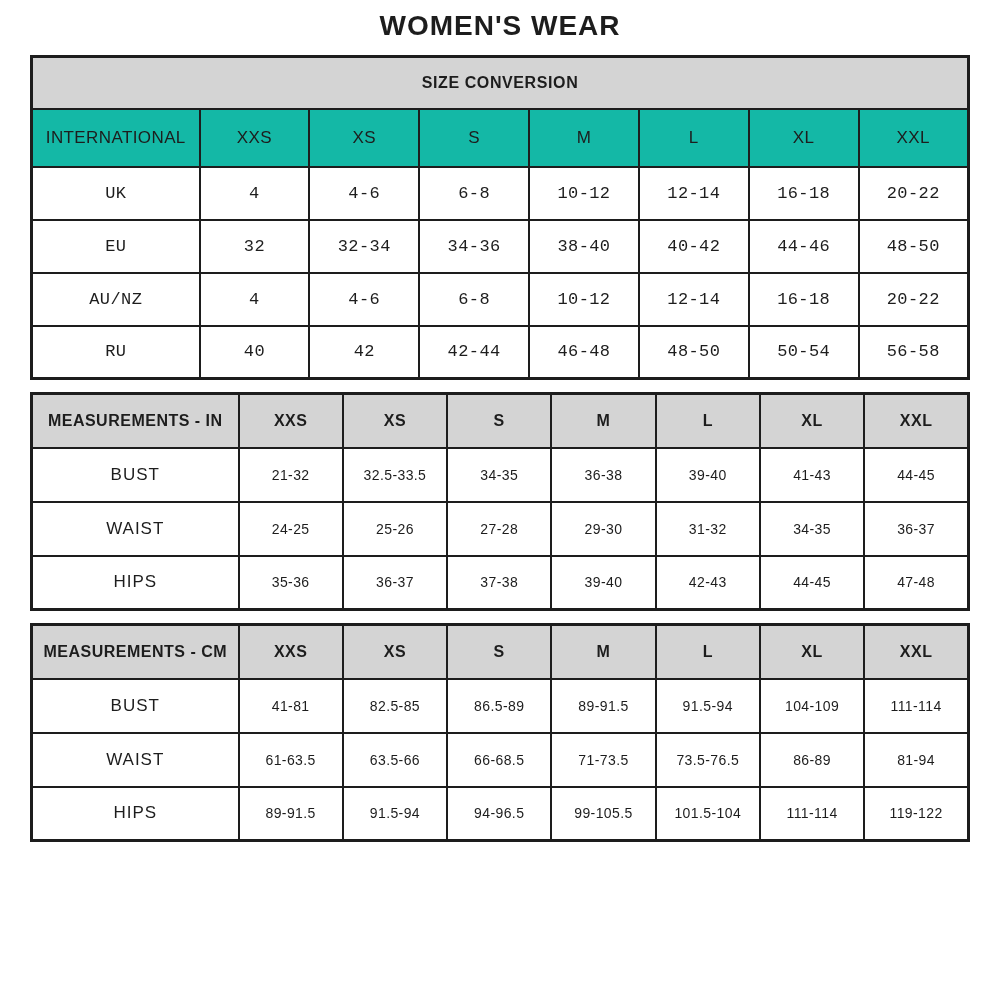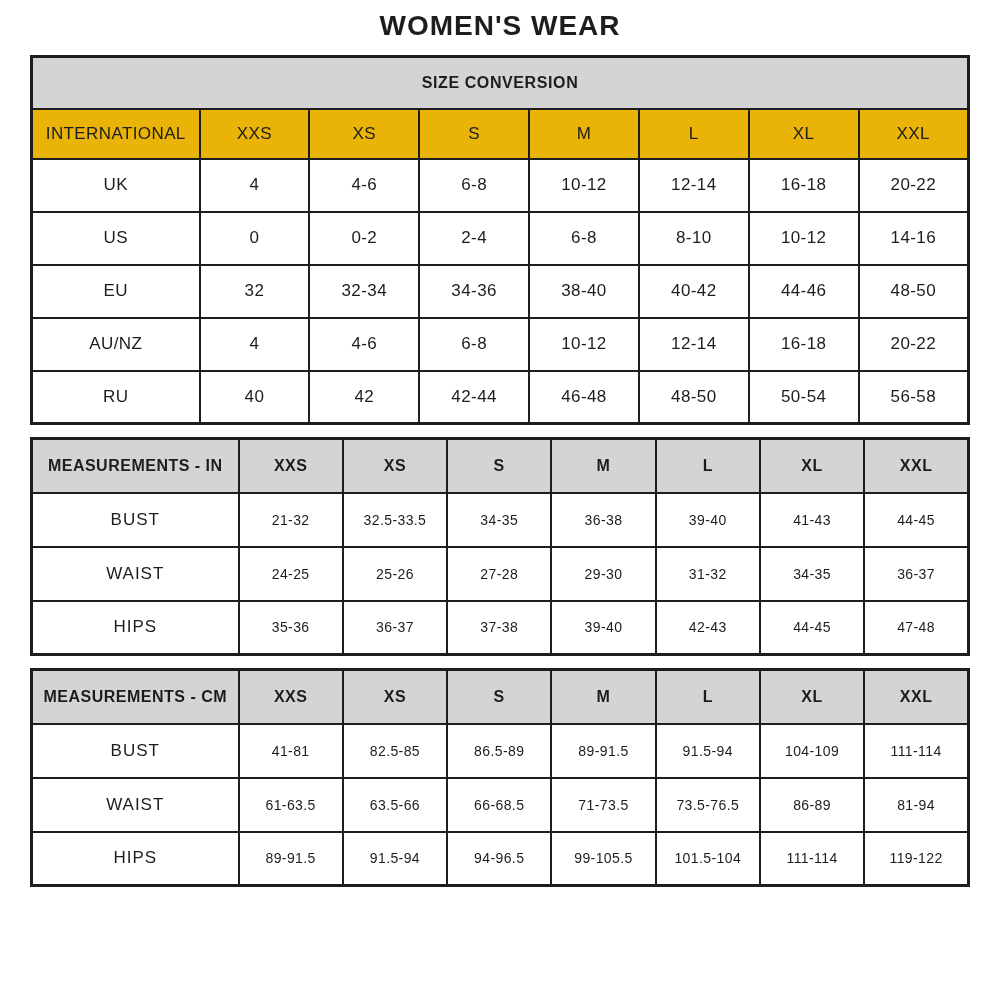--- a/index.html
+++ b/index.html
@@ -40,28 +40,29 @@
   }
   
   .conv .band{
     background:var(--band);
     font-weight:700;
     font-size:16px;
     height:52px;
     letter-spacing:.6px;
   }
   .conv .colhead th{
-    height:50px;
+    height:58px;
     font-size:17px;
     font-weight:500;
-    background:#eab308;
+    background:#14b8a6;
   }
   .conv tbody th,.conv tbody td{
     height:53px;
     font-size:17px;
+    font-family:Liberation Mono, monospace;
   }
   
   .meas thead th{
     background:var(--band);
     font-weight:700;
     font-size:16px;
     height:54px;
     letter-spacing:.5px;
   }
   .meas tbody th{
@@ -113,30 +114,20 @@
           <th>UK</th>
           <td>4</td>
           <td>4-6</td>
           <td>6-8</td>
           <td>10-12</td>
           <td>12-14</td>
           <td>16-18</td>
           <td>20-22</td>
         </tr>
         <tr>
-          <th>US</th>
-          <td>0</td>
-          <td>0-2</td>
-          <td>2-4</td>
-          <td>6-8</td>
-          <td>8-10</td>
-          <td>10-12</td>
-          <td>14-16</td>
-        </tr>
-        <tr>
           <th>EU</th>
           <td>32</td>
           <td>32-34</td>
           <td>34-36</td>
           <td>38-40</td>
           <td>40-42</td>
           <td>44-46</td>
           <td>48-50</td>
         </tr>
         <tr>

